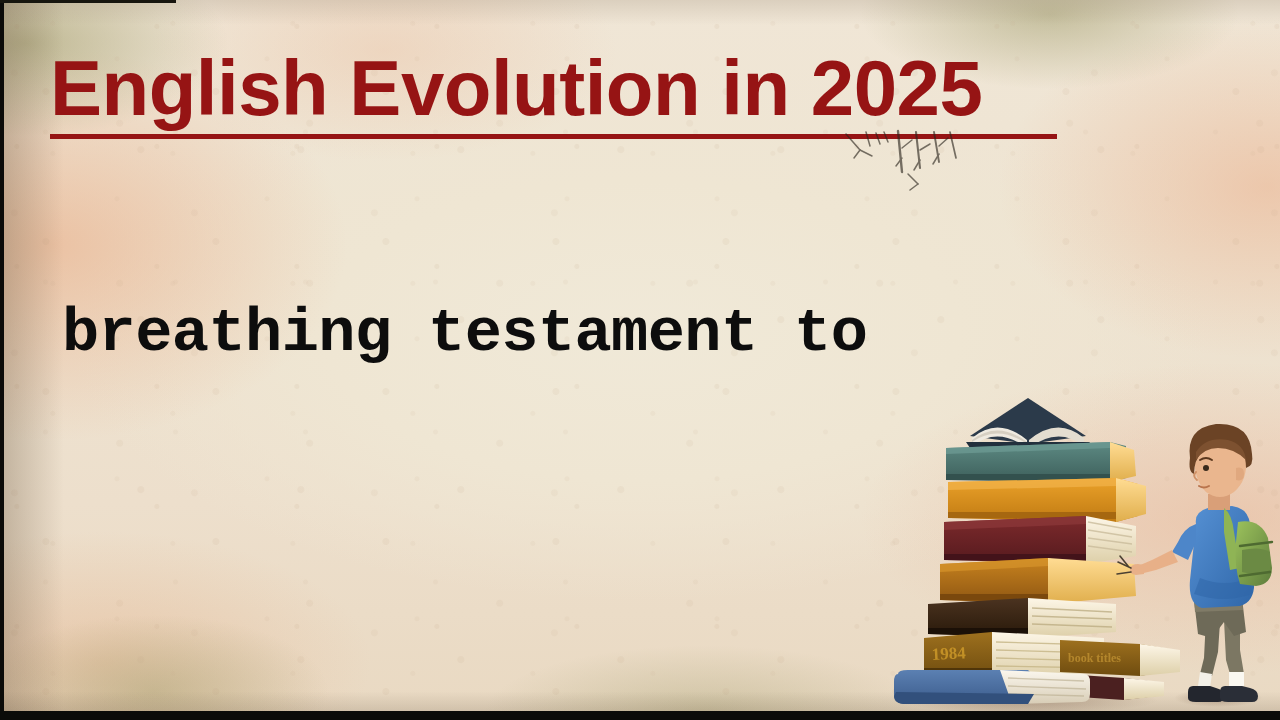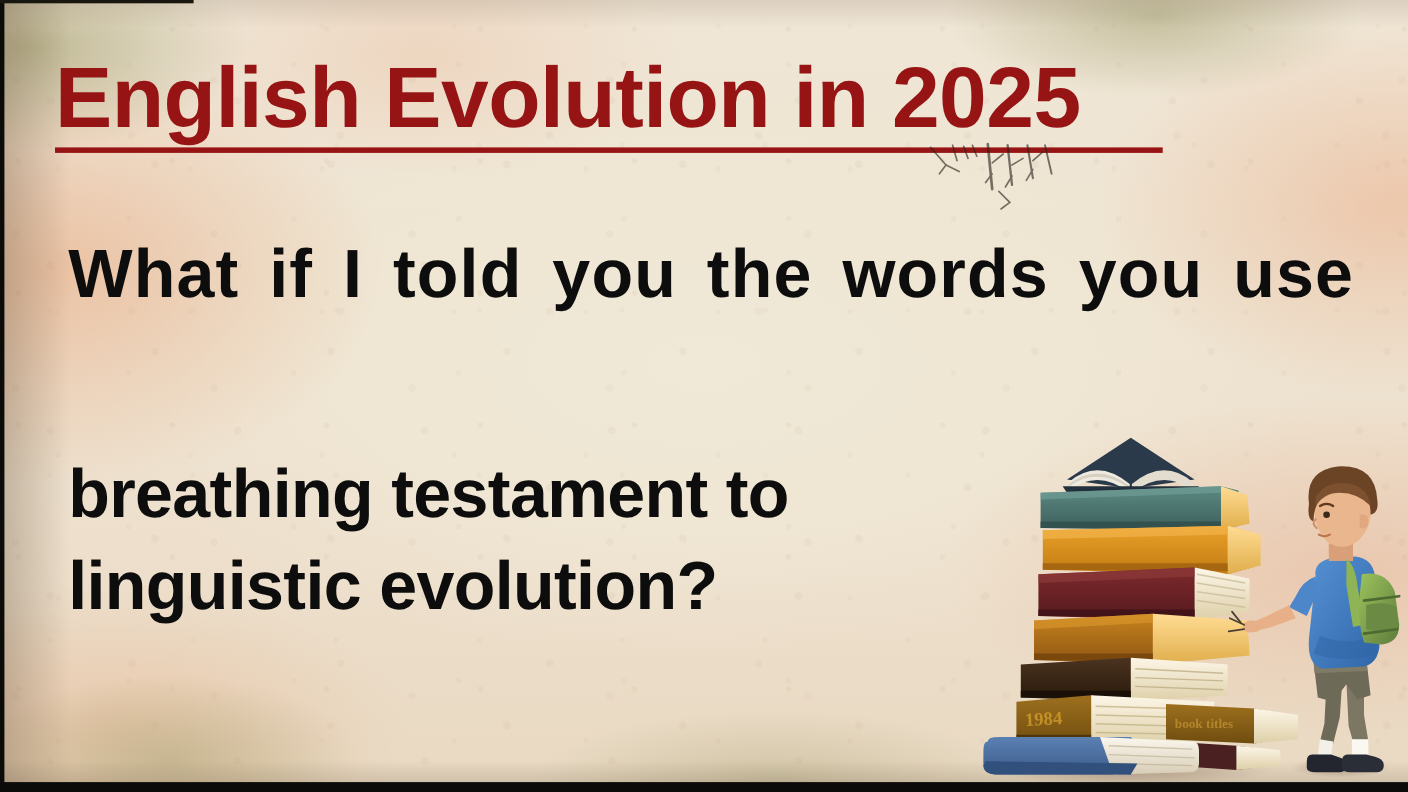--- a/index.html
+++ b/index.html
@@ -97,21 +97,21 @@
     left:62px; top:208px;
     width:1160px;
     color:#0d0d0d;
     font-family:"Liberation Sans","DejaVu Sans", sans-serif;
     font-weight:700;
     font-size:62px;
     line-height:84px;
     letter-spacing:-0.6px;
   }
   .para { margin:0; }
-  .para + .para { margin-top:116px; }
+  .para + .para { margin-top:84px;font-family:Liberation Mono, monospace; }
   .line { white-space:nowrap; display:block; }
   .line-justified { letter-spacing:1.0px; word-spacing:9px; }
 
   
   #books-illustration {
     position:absolute;
     left:888px; top:382px;
     width:392px; height:330px;
   }
   #books-illustration svg { display:block; width:100%; height:100%; }
@@ -155,26 +155,24 @@
         <path d="M101 26 L95 36"></path>
       <path d="M112 4 L118 30" stroke-width="1.7"></path>
       <path d="M70 46 L80 56"></path>
         <path d="M80 56 L72 62"></path>
     </g>
   </svg>
 
   <div id="body-copy">
 
     <p class="para">
-      <span class="line line-justified">What if I told you the words you use</span>
     </p>
 
     <p class="para">
       <span class="line">breathing testament to</span>
-      <span class="line">linguistic evolution?</span>
     </p>
 
   </div>
 
   <div id="books-illustration">
     <svg viewBox="0 0 392 330" xmlns="http://www.w3.org/2000/svg">
       <defs>
         <linearGradient id="gTeal" x1="0" y1="0" x2="0" y2="1">
           <stop offset="0" stop-color="#5d8a83"></stop>
             <stop offset="1" stop-color="#3d5f5b"></stop>

